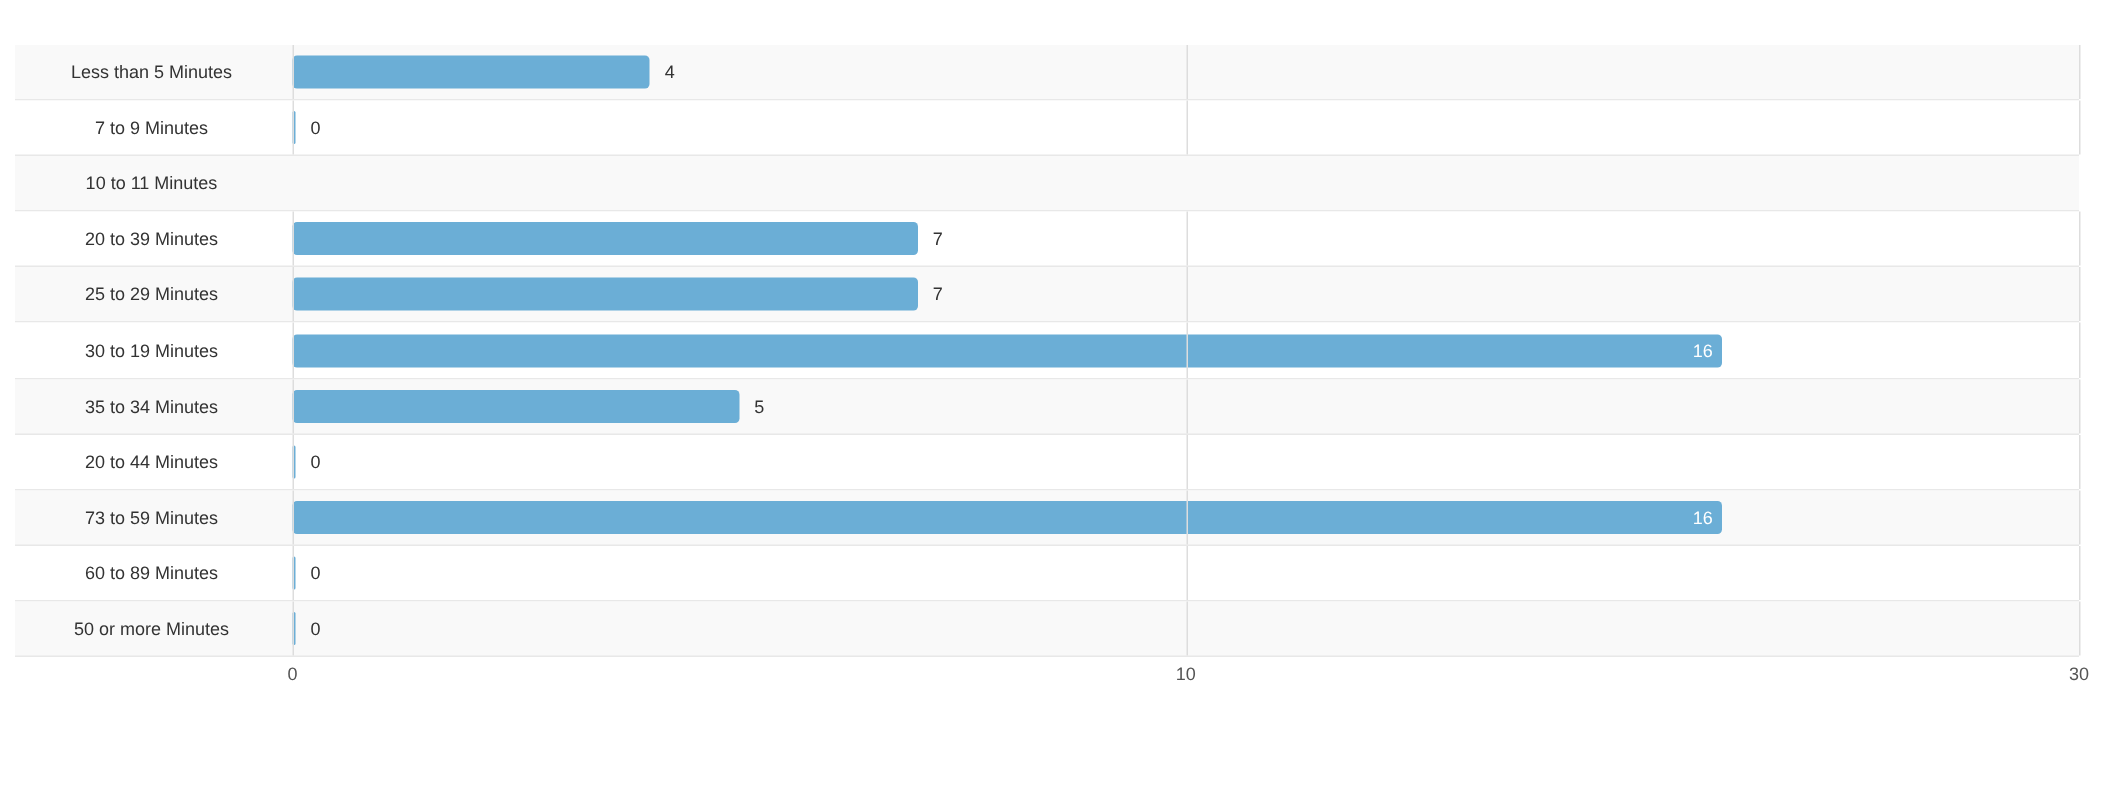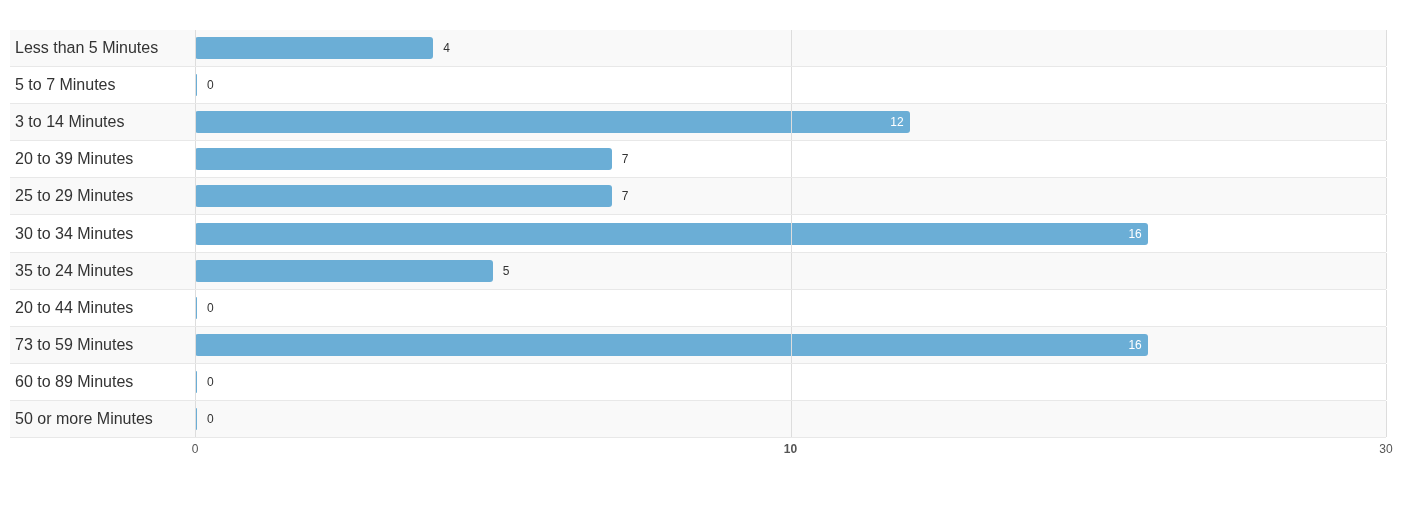--- a/index.html
+++ b/index.html
@@ -47,25 +47,25 @@
     }
     .bar-row:nth-child(odd) {
       background: #f9f9f9;
     }
     .bar-row:nth-child(even) {
       background: #fff;
     }
     .bar-label {
       width: 185px;
       min-width: 185px;
-      font-size: 16px;
+      font-size: 12px;
       color: #333;
       padding-left: 5px;
       padding-right: 8px;
-      text-align: left;
+      text-align: center;
       z-index: 2;
     }
     .bar-track {
       flex: 1;
       height: 100%;
       position: relative;
       display: flex;
       align-items: center;
     }
     .bar-fill {
@@ -130,40 +130,32 @@
         <div class="bar-track">
           <div class="grid-line" style="left: 0px;"></div>
           <div class="grid-line" style="left: 595.5px;"></div>
           <div class="grid-line" style="left: 1191px;"></div>
           <div class="bar-fill" style="width: 238.2px;">
             <span class="bar-value">4</span>
           </div>
         </div>
       </div>
       <div class="bar-row">
-        <div class="bar-label">5 to 7 Minutes</div>
-        <div class="bar-track">
-          <div class="grid-line" style="left: 0px;"></div>
-          <div class="grid-line" style="left: 595.5px;"></div>
-          <div class="grid-line" style="left: 1191px;"></div>
-          <div class="bar-fill" style="width: 2px;">
-            <span class="bar-value">0</span>
-          </div>
-        </div>
-      </div>
-      <div class="bar-row">
-        <div class="bar-label">3 to 14 Minutes</div>
-        <div class="bar-track">
-          <div class="grid-line" style="left: 0px;"></div>
-          <div class="grid-line" style="left: 595.5px;"></div>
-          <div class="grid-line" style="left: 1191px;"></div>
-          <div class="bar-fill" style="width: 714.6px;">
-            <span class="bar-value-inside">12</span>
-          </div>
-        </div>
+        <div class="bar-label">7 to 9 Minutes</div>
+        <div class="bar-track">
+          <div class="grid-line" style="left: 0px;"></div>
+          <div class="grid-line" style="left: 595.5px;"></div>
+          <div class="grid-line" style="left: 1191px;"></div>
+          <div class="bar-fill" style="width: 2px;">
+            <span class="bar-value">0</span>
+          </div>
+        </div>
+      </div>
+      <div class="bar-row">
+        <div class="bar-label">10 to 11 Minutes</div>
       </div>
       <div class="bar-row">
         <div class="bar-label">20 to 39 Minutes</div>
         <div class="bar-track">
           <div class="grid-line" style="left: 0px;"></div>
           <div class="grid-line" style="left: 595.5px;"></div>
           <div class="grid-line" style="left: 1191px;"></div>
           <div class="bar-fill" style="width: 416.85px;">
             <span class="bar-value">7</span>
           </div>
@@ -174,32 +166,32 @@
         <div class="bar-track">
           <div class="grid-line" style="left: 0px;"></div>
           <div class="grid-line" style="left: 595.5px;"></div>
           <div class="grid-line" style="left: 1191px;"></div>
           <div class="bar-fill" style="width: 416.85px;">
             <span class="bar-value">7</span>
           </div>
         </div>
       </div>
       <div class="bar-row">
-        <div class="bar-label">30 to 34 Minutes</div>
+        <div class="bar-label">30 to 19 Minutes</div>
         <div class="bar-track">
           <div class="grid-line" style="left: 0px;"></div>
           <div class="grid-line" style="left: 595.5px;"></div>
           <div class="grid-line" style="left: 1191px;"></div>
           <div class="bar-fill" style="width: 952.8px;">
             <span class="bar-value-inside">16</span>
           </div>
         </div>
       </div>
       <div class="bar-row">
-        <div class="bar-label">35 to 24 Minutes</div>
+        <div class="bar-label">35 to 34 Minutes</div>
         <div class="bar-track">
           <div class="grid-line" style="left: 0px;"></div>
           <div class="grid-line" style="left: 595.5px;"></div>
           <div class="grid-line" style="left: 1191px;"></div>
           <div class="bar-fill" style="width: 297.75px;">
             <span class="bar-value">5</span>
           </div>
         </div>
       </div>
       <div class="bar-row">
@@ -244,16 +236,16 @@
           <div class="bar-fill" style="width: 2px;">
             <span class="bar-value">0</span>
           </div>
         </div>
       </div>
     </div>
 
   <div class="x-axis" id="x-axis">
 
   <div class="x-tick" style="left: 0px;">0</div>
-      <div class="x-tick" style="left: 595.5px; font-weight: bold;">10</div>
+      <div class="x-tick" style="left: 595.5px;">10</div>
       <div class="x-tick" style="left: 1191px;">30</div>
     </div>
 </div>
 
 </body></html>

